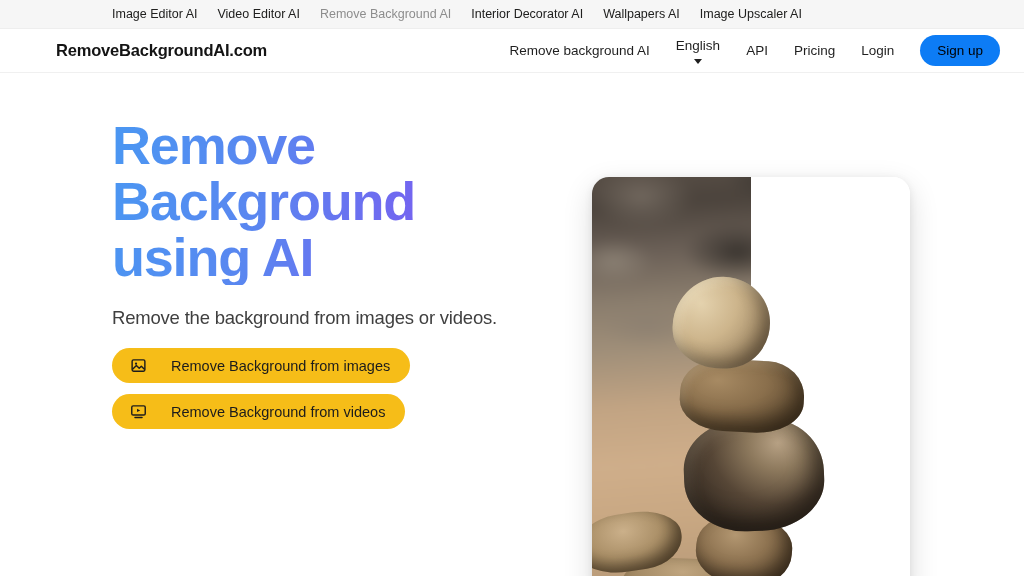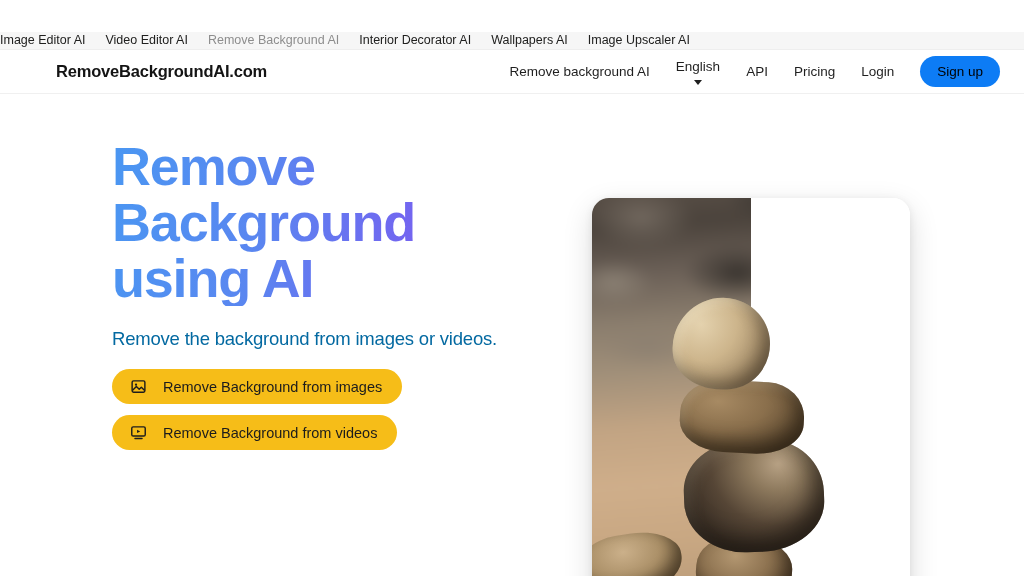--- a/index.html
+++ b/index.html
@@ -12,27 +12,27 @@
 
   body {
     font-family: "Liberation Sans", sans-serif;
     background: #ffffff;
     color: #1d1d1f;
     -webkit-font-smoothing: antialiased;
   }
 
   
   .topbar {
-    height: 18px;
+    height: 29px;
     background: #f6f6f6;
     display: flex;
     align-items: center;
+    padding-left: 112px;
     gap: 20px;
     border-bottom: 1px solid #eeeeee;
-    margin-top: 32px;
   }
   .topbar-link {
     font-size: 12.5px;
     line-height: 1;
     color: #20201f;
     text-decoration: none;
     white-space: nowrap;
     cursor: pointer;
   }
   .topbar-link.is-active {
@@ -113,34 +113,34 @@
     background: linear-gradient(100deg, #4a97f2 0%, #5a86f0 45%, #7a5cf0 100%);
     -webkit-background-clip: text;
     background-clip: text;
     color: transparent;
     -webkit-text-fill-color: transparent;
     max-width: 330px;
   }
   .hero-sub {
     margin-top: 22px;
     font-size: 18.5px;
-    color: #0369a1;
+    color: #404040;
     letter-spacing: -0.2px;
   }
   .cta-list {
     margin-top: 19px;
     display: flex;
     flex-direction: column;
     align-items: flex-start;
     gap: 11px;
   }
   .cta-btn {
     display: inline-flex;
     align-items: center;
-    gap: 16px;
+    gap: 24px;
     background: #f6bd18;
     color: #1c1c1c;
     border: none;
     border-radius: 999px;
     padding: 9px 20px 9px 18px;
     font-size: 14.5px;
     font-family: inherit;
     cursor: pointer;
     white-space: nowrap;
   }

